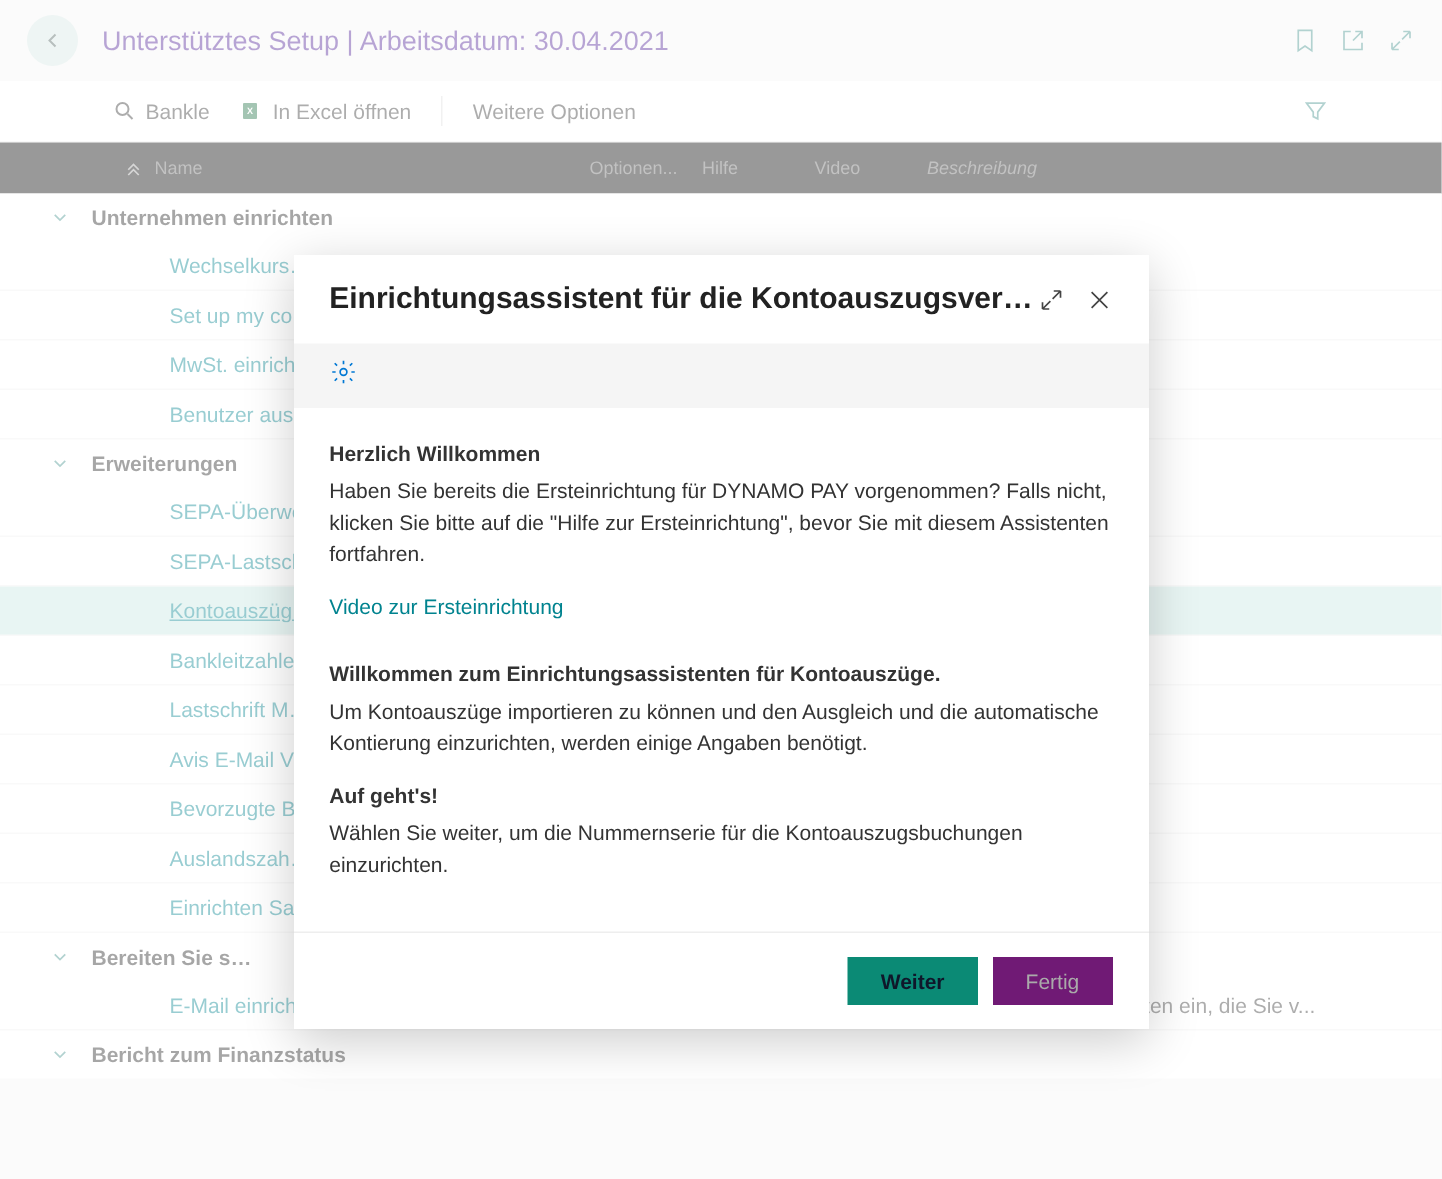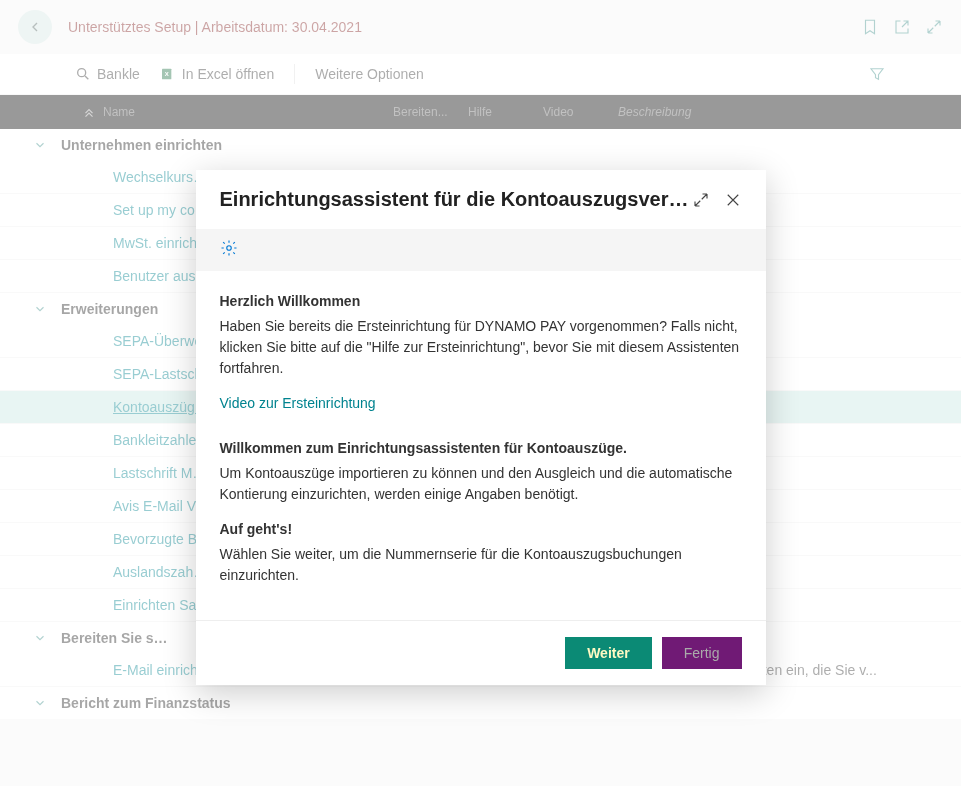--- a/index.html
+++ b/index.html
@@ -1,21 +1,21 @@
 <!DOCTYPE html>
 <html><head>
   <meta charset="utf-8">
   <style>
     * { box-sizing: border-box; margin: 0; padding: 0; font-family: 'Segoe UI', Tahoma, sans-serif; }
     body { width: 961px; height: 786px; overflow: hidden; background: #f5f5f5; position: relative; }
     
     .header { display: flex; align-items: center; padding: 10px 18px; background: #f5f5f5; }
     .back-btn { width: 34px; height: 34px; border-radius: 50%; background: #d5e6e3; border: none; display: flex; align-items: center; justify-content: center; cursor: pointer; margin-right: 16px; }
     .back-btn svg { width: 16px; height: 16px; stroke: #4b5f5c; stroke-width: 2; fill: none; }
-    .page-title { color: #7f1d1d; font-size: 14px; flex: 1; }
+    .page-title { color: #4c1d95; font-size: 18px; flex: 1; }
     .header-actions { display: flex; gap: 14px; }
     .header-icon { width: 18px; height: 18px; stroke: #3f8f8a; stroke-width: 1.5; fill: none; cursor: pointer; }
     
     .toolbar { display: flex; align-items: center; padding: 10px 75px; background: #fff; border-bottom: 1px solid #eee; gap: 20px; }
     .toolbar-item { display: flex; align-items: center; gap: 6px; color: #333; font-size: 14px; cursor: pointer; }
     .toolbar-item svg { width: 16px; height: 16px; }
     .toolbar-sep { width: 1px; height: 20px; background: #ddd; }
     .filter-icon { margin-left: auto; }
     
     .table-header { display: flex; padding: 10px 75px; background: #000000; color: #666; font-size: 12px; }
@@ -49,21 +49,21 @@
     .dialog-header-actions { display: flex; gap: 14px; }
     .dialog-header-actions svg { width: 18px; height: 18px; stroke: #444; stroke-width: 1.5; fill: none; cursor: pointer; }
     .dialog-subheader { padding: 10px 24px; background: #f5f5f5; }
     .gear-icon { width: 18px; height: 18px; stroke: #0078d4; fill: none; stroke-width: 1.5; }
     .dialog-body { padding: 20px 24px; color: #333; font-size: 14px; line-height: 1.5; }
     .dialog-body h4 { font-size: 14px; font-weight: 600; margin-bottom: 4px; }
     .dialog-body p { margin-bottom: 14px; }
     .dialog-body .help-link { color: #00838f; cursor: pointer; display: inline-block; margin-bottom: 24px; }
     .dialog-footer { display: flex; justify-content: flex-end; gap: 10px; padding: 16px 24px; border-top: 1px solid #eee; }
     .btn { padding: 8px 22px; font-size: 14px; border: none; cursor: pointer; }
-    .btn-primary { background: #0b8a75; color: #fef9c3; font-weight: 600; }
+    .btn-primary { background: #0b8a75; color: #0f172a; font-weight: 600; }
     .btn-disabled { background: #701a75; color: #aaa; cursor: default; }
   </style>
 </head>
 <body>
 
 <div class="header">
   <button class="back-btn">
     <svg viewBox="0 0 24 24">
         <path d="M15 6l-6 6 6 6"></path>
       </svg>
@@ -106,21 +106,21 @@
     </svg>
 </div>
 
 <div class="table-header">
   <div class="collapse-col">
     <svg width="14" height="14" viewBox="0 0 24 24" stroke="#999" fill="none" stroke-width="2">
         <path d="M6 14l6-6 6 6M6 20l6-6 6 6"></path>
       </svg>
   </div>
   <div class="col-name">Name</div>
-  <div class="col-abg">Bereiten...</div>
+  <div class="col-abg">Optionen...</div>
   <div class="col-hilfe">Hilfe</div>
   <div class="col-video">Video</div>
   <div class="col-besch">Beschreibung</div>
 </div>
 
 <div class="table-body" id="table-body">
     <div class="group-row">
       <svg class="chevron" viewBox="0 0 24 24">
         <path d="M6 9l6 6 6-6"></path>
       </svg>

